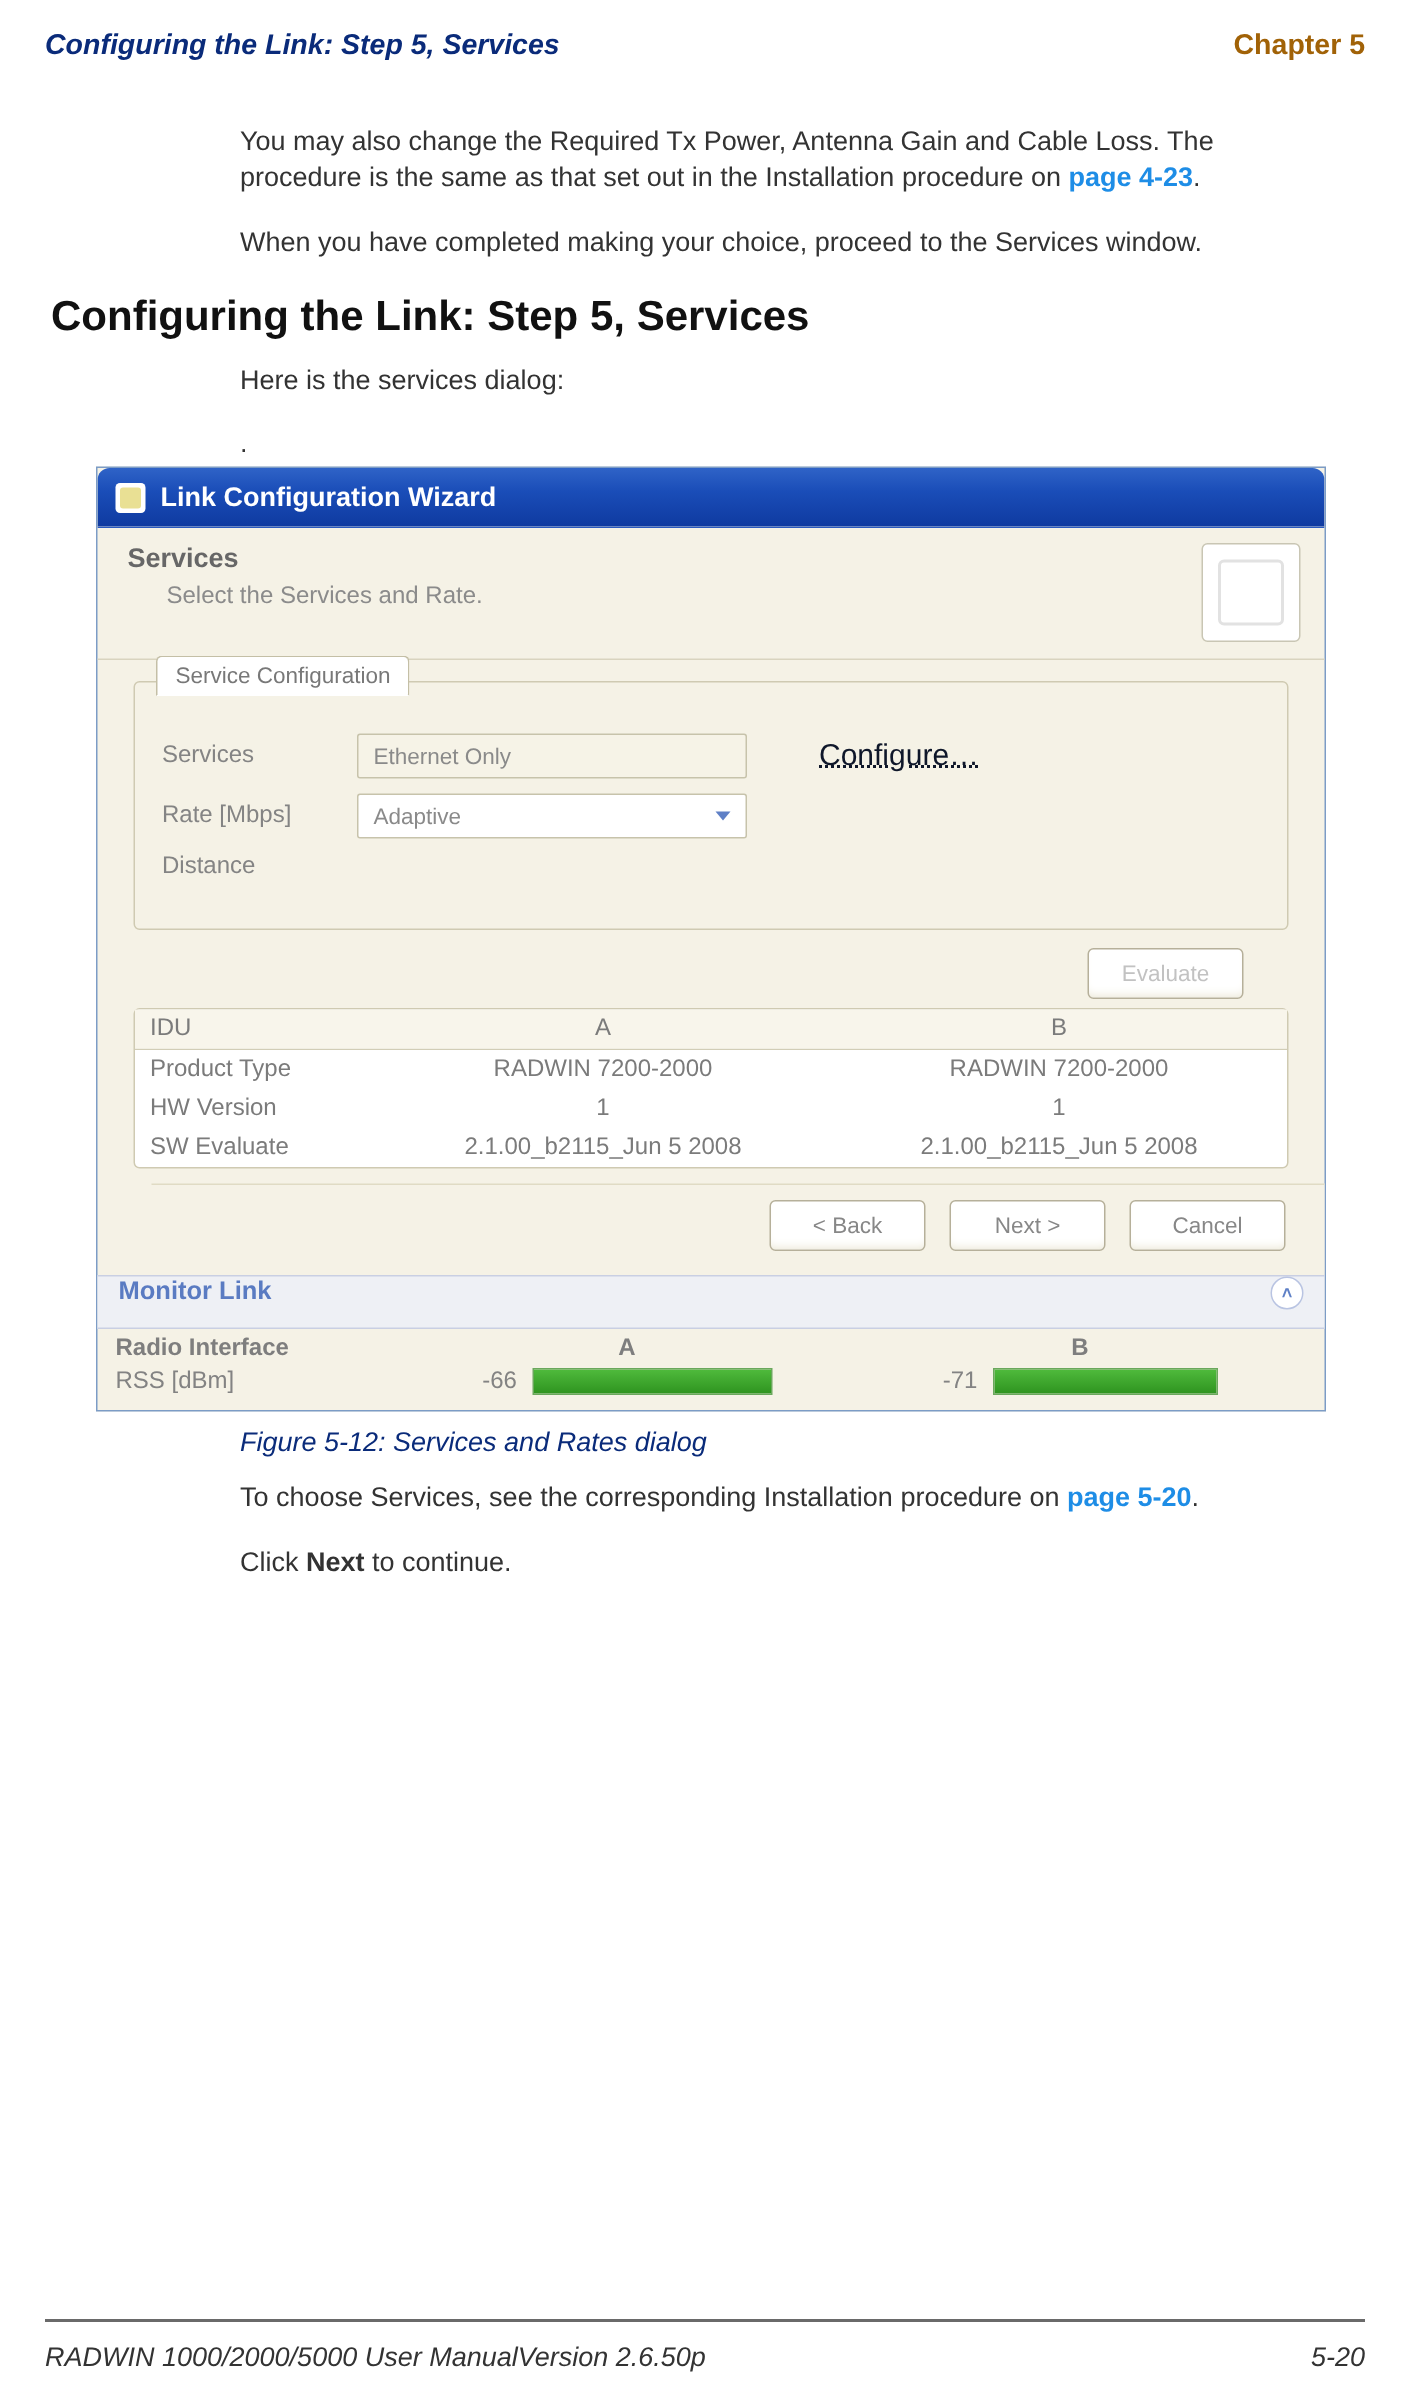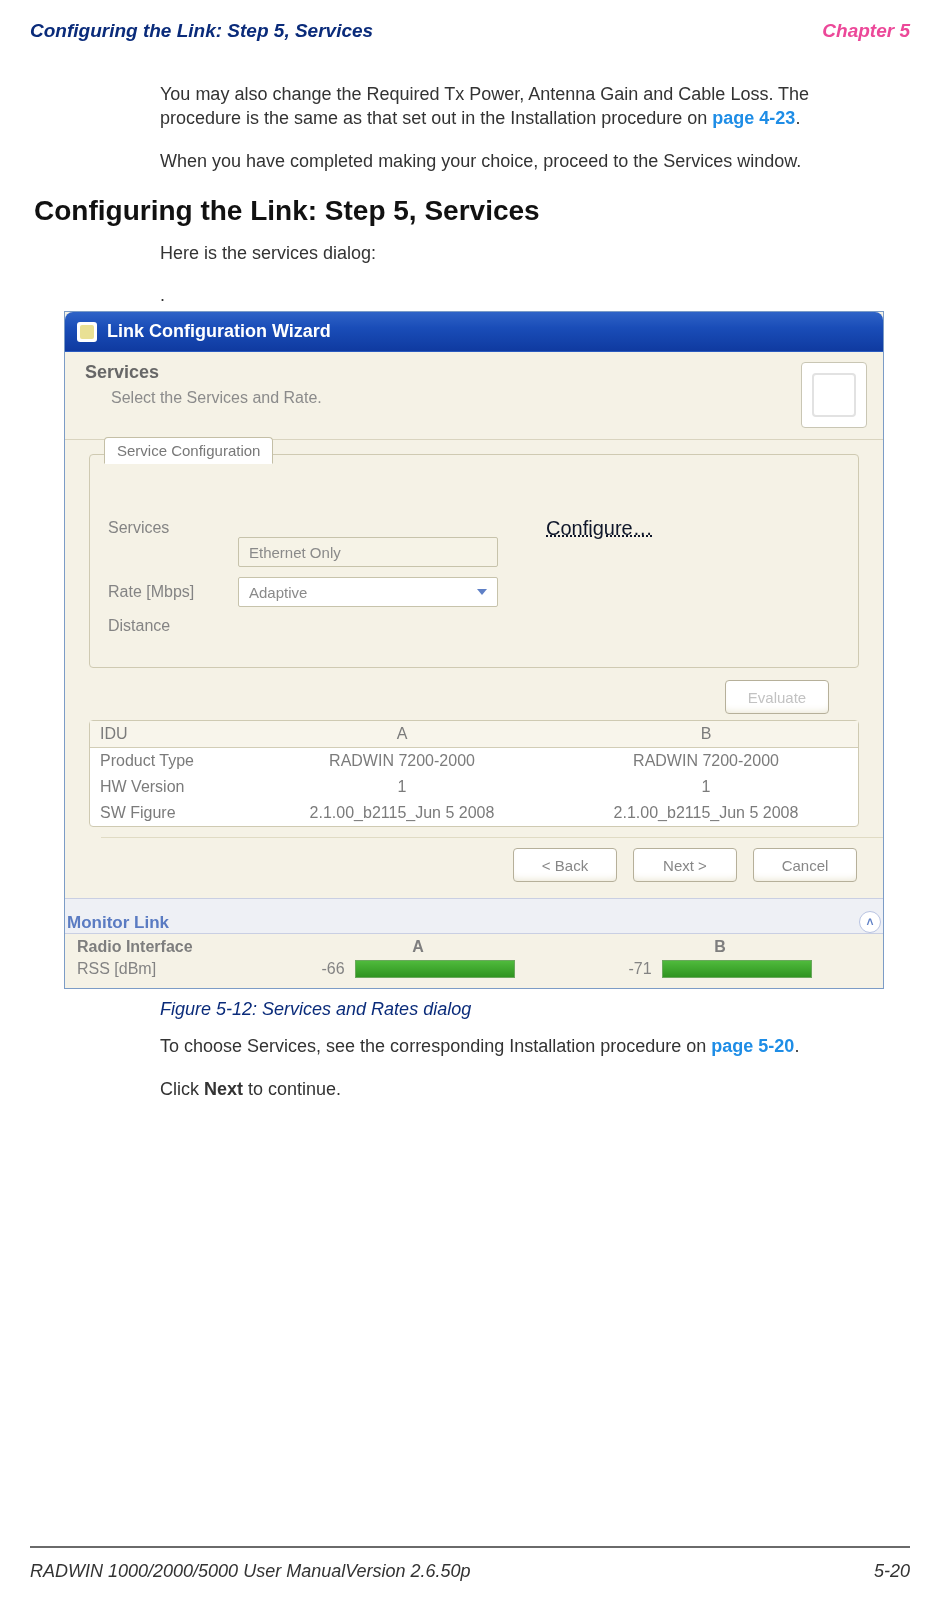--- a/index.html
+++ b/index.html
@@ -20,23 +20,22 @@
     align-items: baseline;
     margin-bottom: 40px;
   }
   .header-left {
     color: #0a2b7a;
     font-weight: bold;
     font-style: italic;
     font-size: 19px;
   }
   .header-right {
-    color: #ec4899;
-    font-weight: bold;
-    font-style: italic;
+    color: #a16207;
+    font-weight: bold;
     font-size: 19px;
   }
   .body-para {
     margin: 0 22px 18px 130px;
     font-size: 18px;
     color: #333;
     line-height: 1.35;
   }
   .link-inline {
     color: #1e8de6;
@@ -152,21 +151,21 @@
     height: 30px;
     border:1px solid #c7c3ab;
     background:#fff;
     padding: 3px 10px;
     color:#8a8a8a;
     display:flex;
     align-items:center;
     justify-content:space-between;
     border-radius:2px;
   }
-  .cfg-field.disabled { background:#f6f3e7;margin-top:48px; }
+  .cfg-field.disabled { background:#f6f3e7; }
   .dd-arrow {
     width:0;height:0;border-left:5px solid transparent;border-right:5px solid transparent;border-top:6px solid #5f80c6;
   }
   .configure-link {
     margin-left: 48px;
     color:#0f172a;
     font-size:20px;
     text-decoration: underline dotted;
   }
   .evaluate-row {
@@ -210,22 +209,22 @@
     padding: 10px 26px 16px 10px;
     border-top:1px solid #e0dbc4;
     background:#f5f2e6;
     margin-left:36px;
   }
   .monitor-link-bar {
     background:#eef0f5;
     border:1px solid #c9cfe3;
     border-left:none; border-right:none;
     height: 36px;
-    display:flex; align-items:flex-end; justify-content:space-between;
-    padding: 0 2px;
+    display:flex; align-items:flex-start; justify-content:space-between;
+    padding: 0 14px;
     color:#5a7bc2;
     font-weight:bold;
     font-size:17px;
   }
   .collapse-caret {
     width:22px;height:22px;border:1px solid #b9c4e2;border-radius:11px;background:#fff;
     display:flex;align-items:center;justify-content:center;color:#5f80c6;font-size:12px;
   }
   .radio-head {
     display:grid;
@@ -353,21 +352,21 @@
             <div>Product Type</div>
             <div>RADWIN 7200-2000</div>
             <div>RADWIN 7200-2000</div>
           </div>
           <div class="idu-row">
             <div>HW Version</div>
             <div>1</div>
             <div>1</div>
           </div>
           <div class="idu-row">
-            <div>SW Figure</div>
+            <div>SW Evaluate</div>
             <div>2.1.00_b2115_Jun  5 2008</div>
             <div>2.1.00_b2115_Jun  5 2008</div>
           </div>
         </div>
       </div>
 
       <div class="wizard-buttons">
         <span class="btn">&lt; Back</span>
         <span class="btn">Next &gt;</span>
         <span class="btn">Cancel</span>

